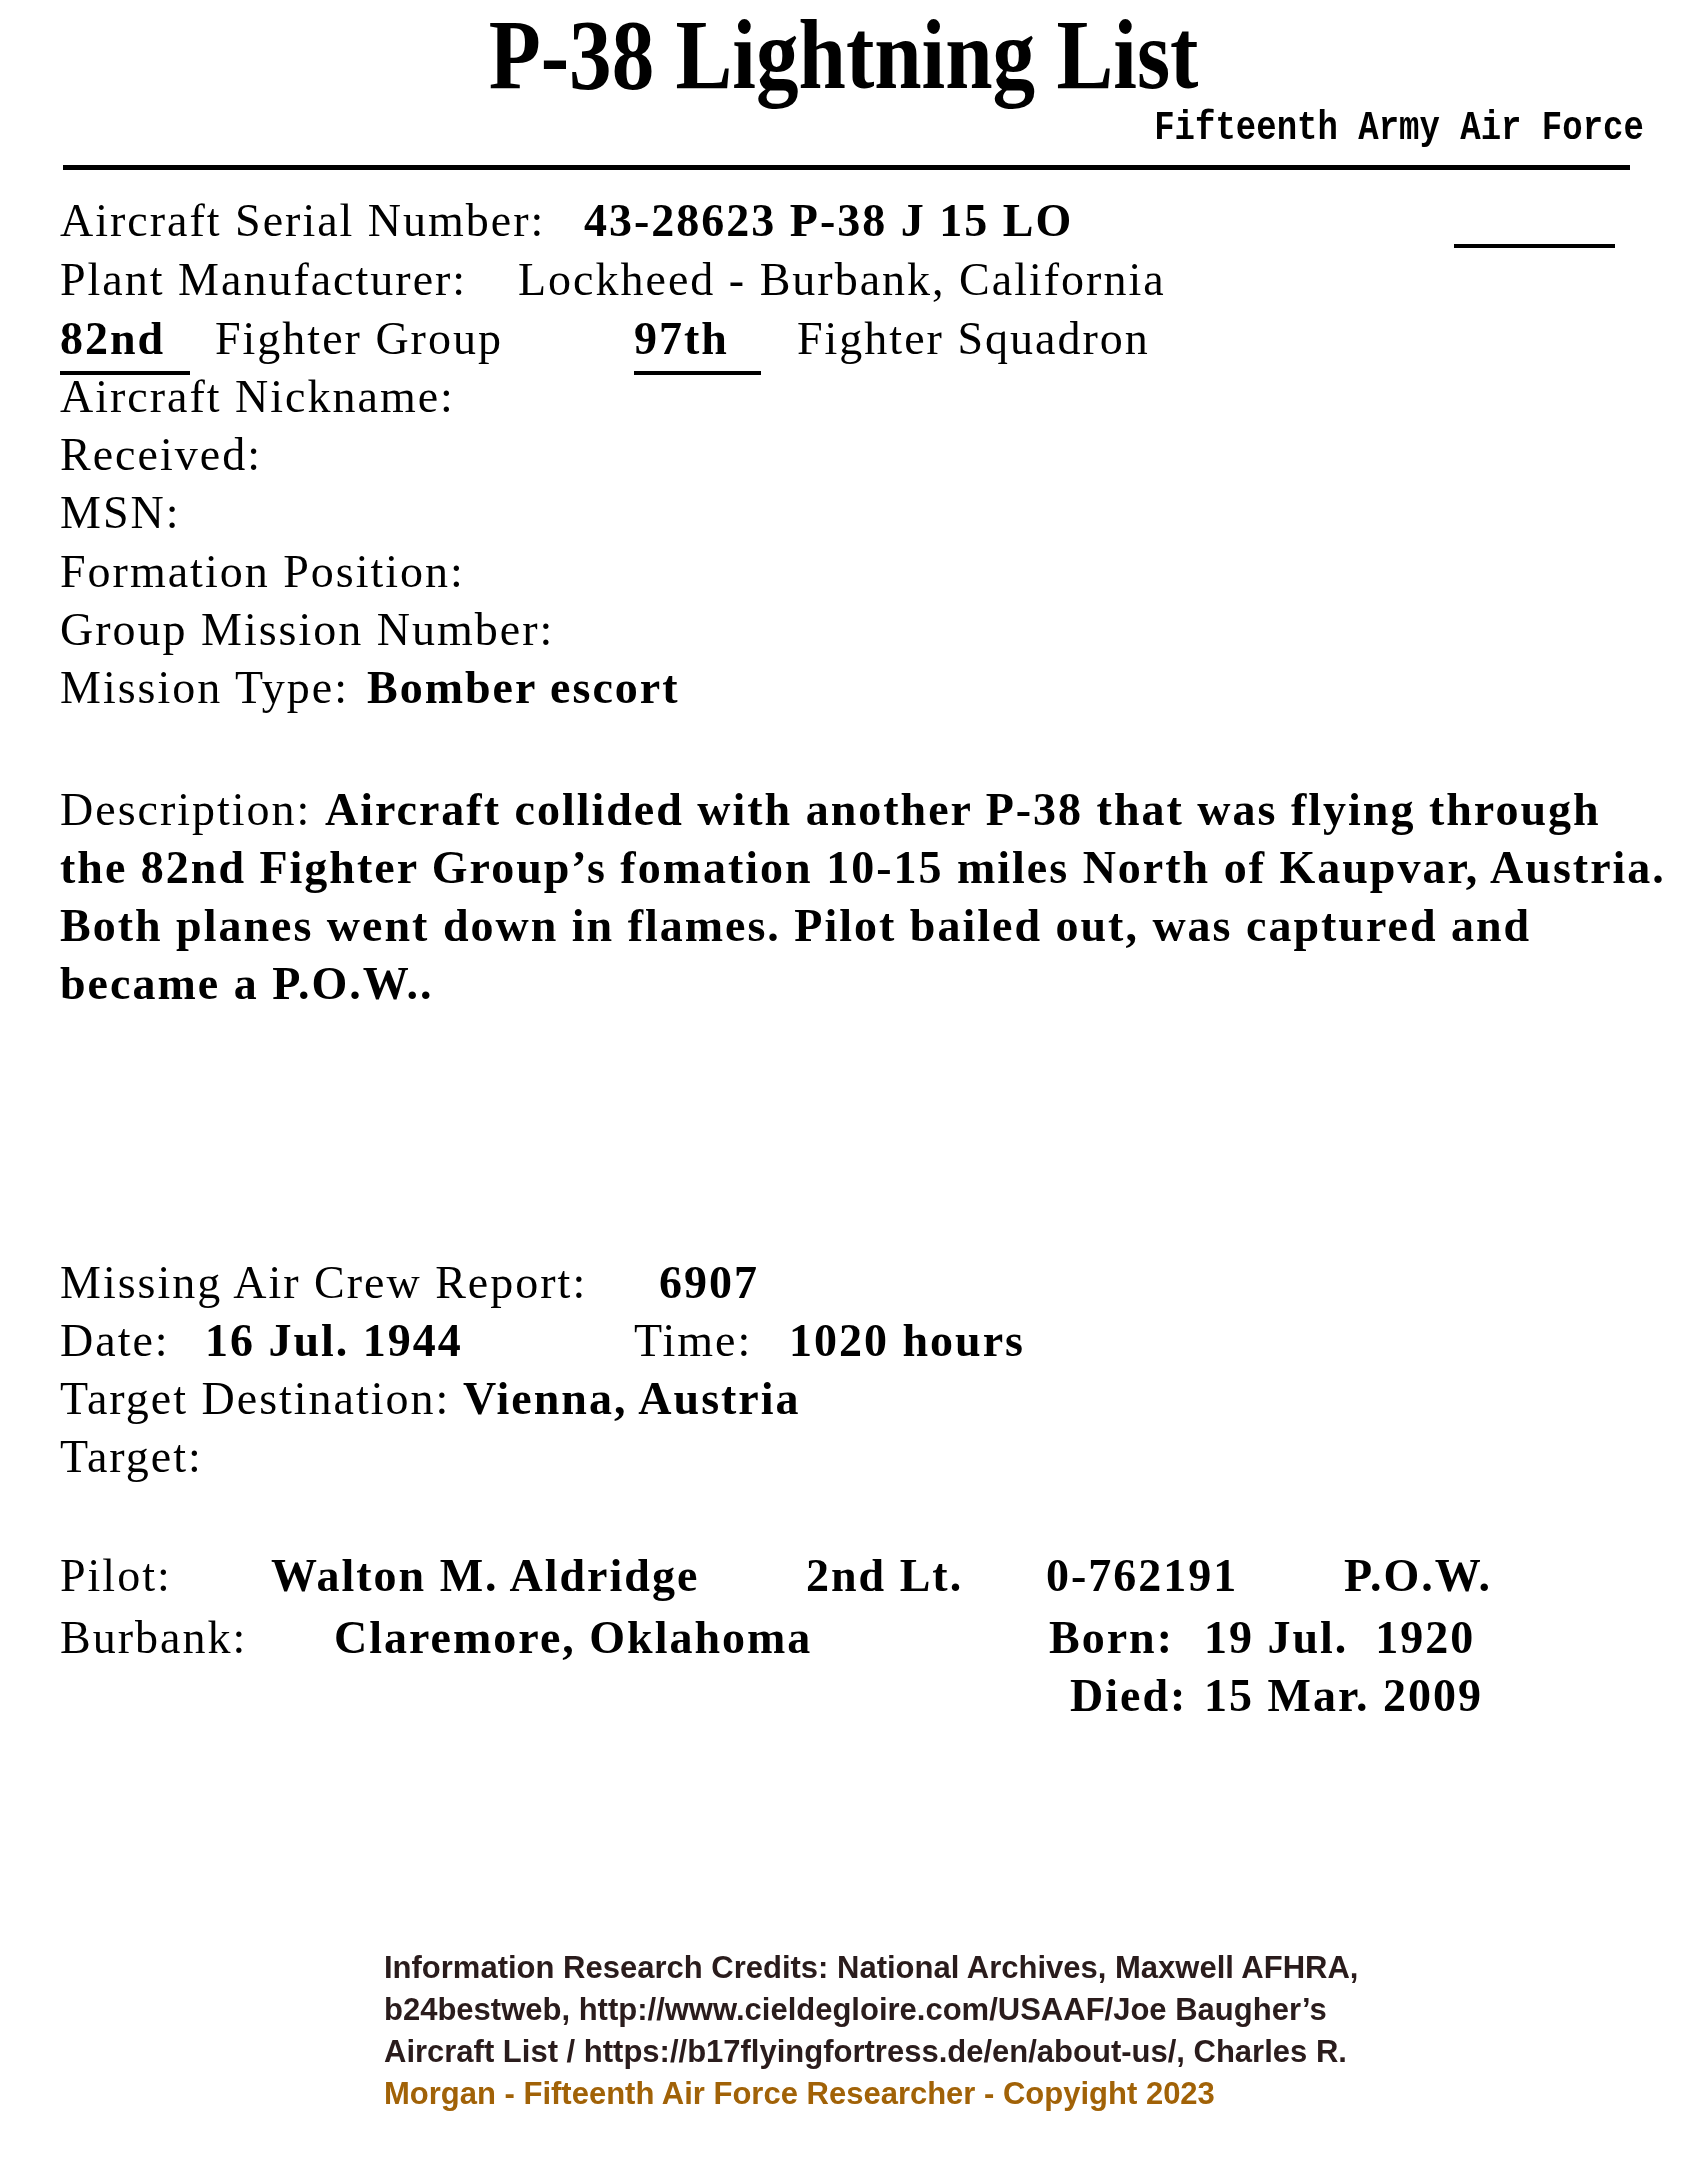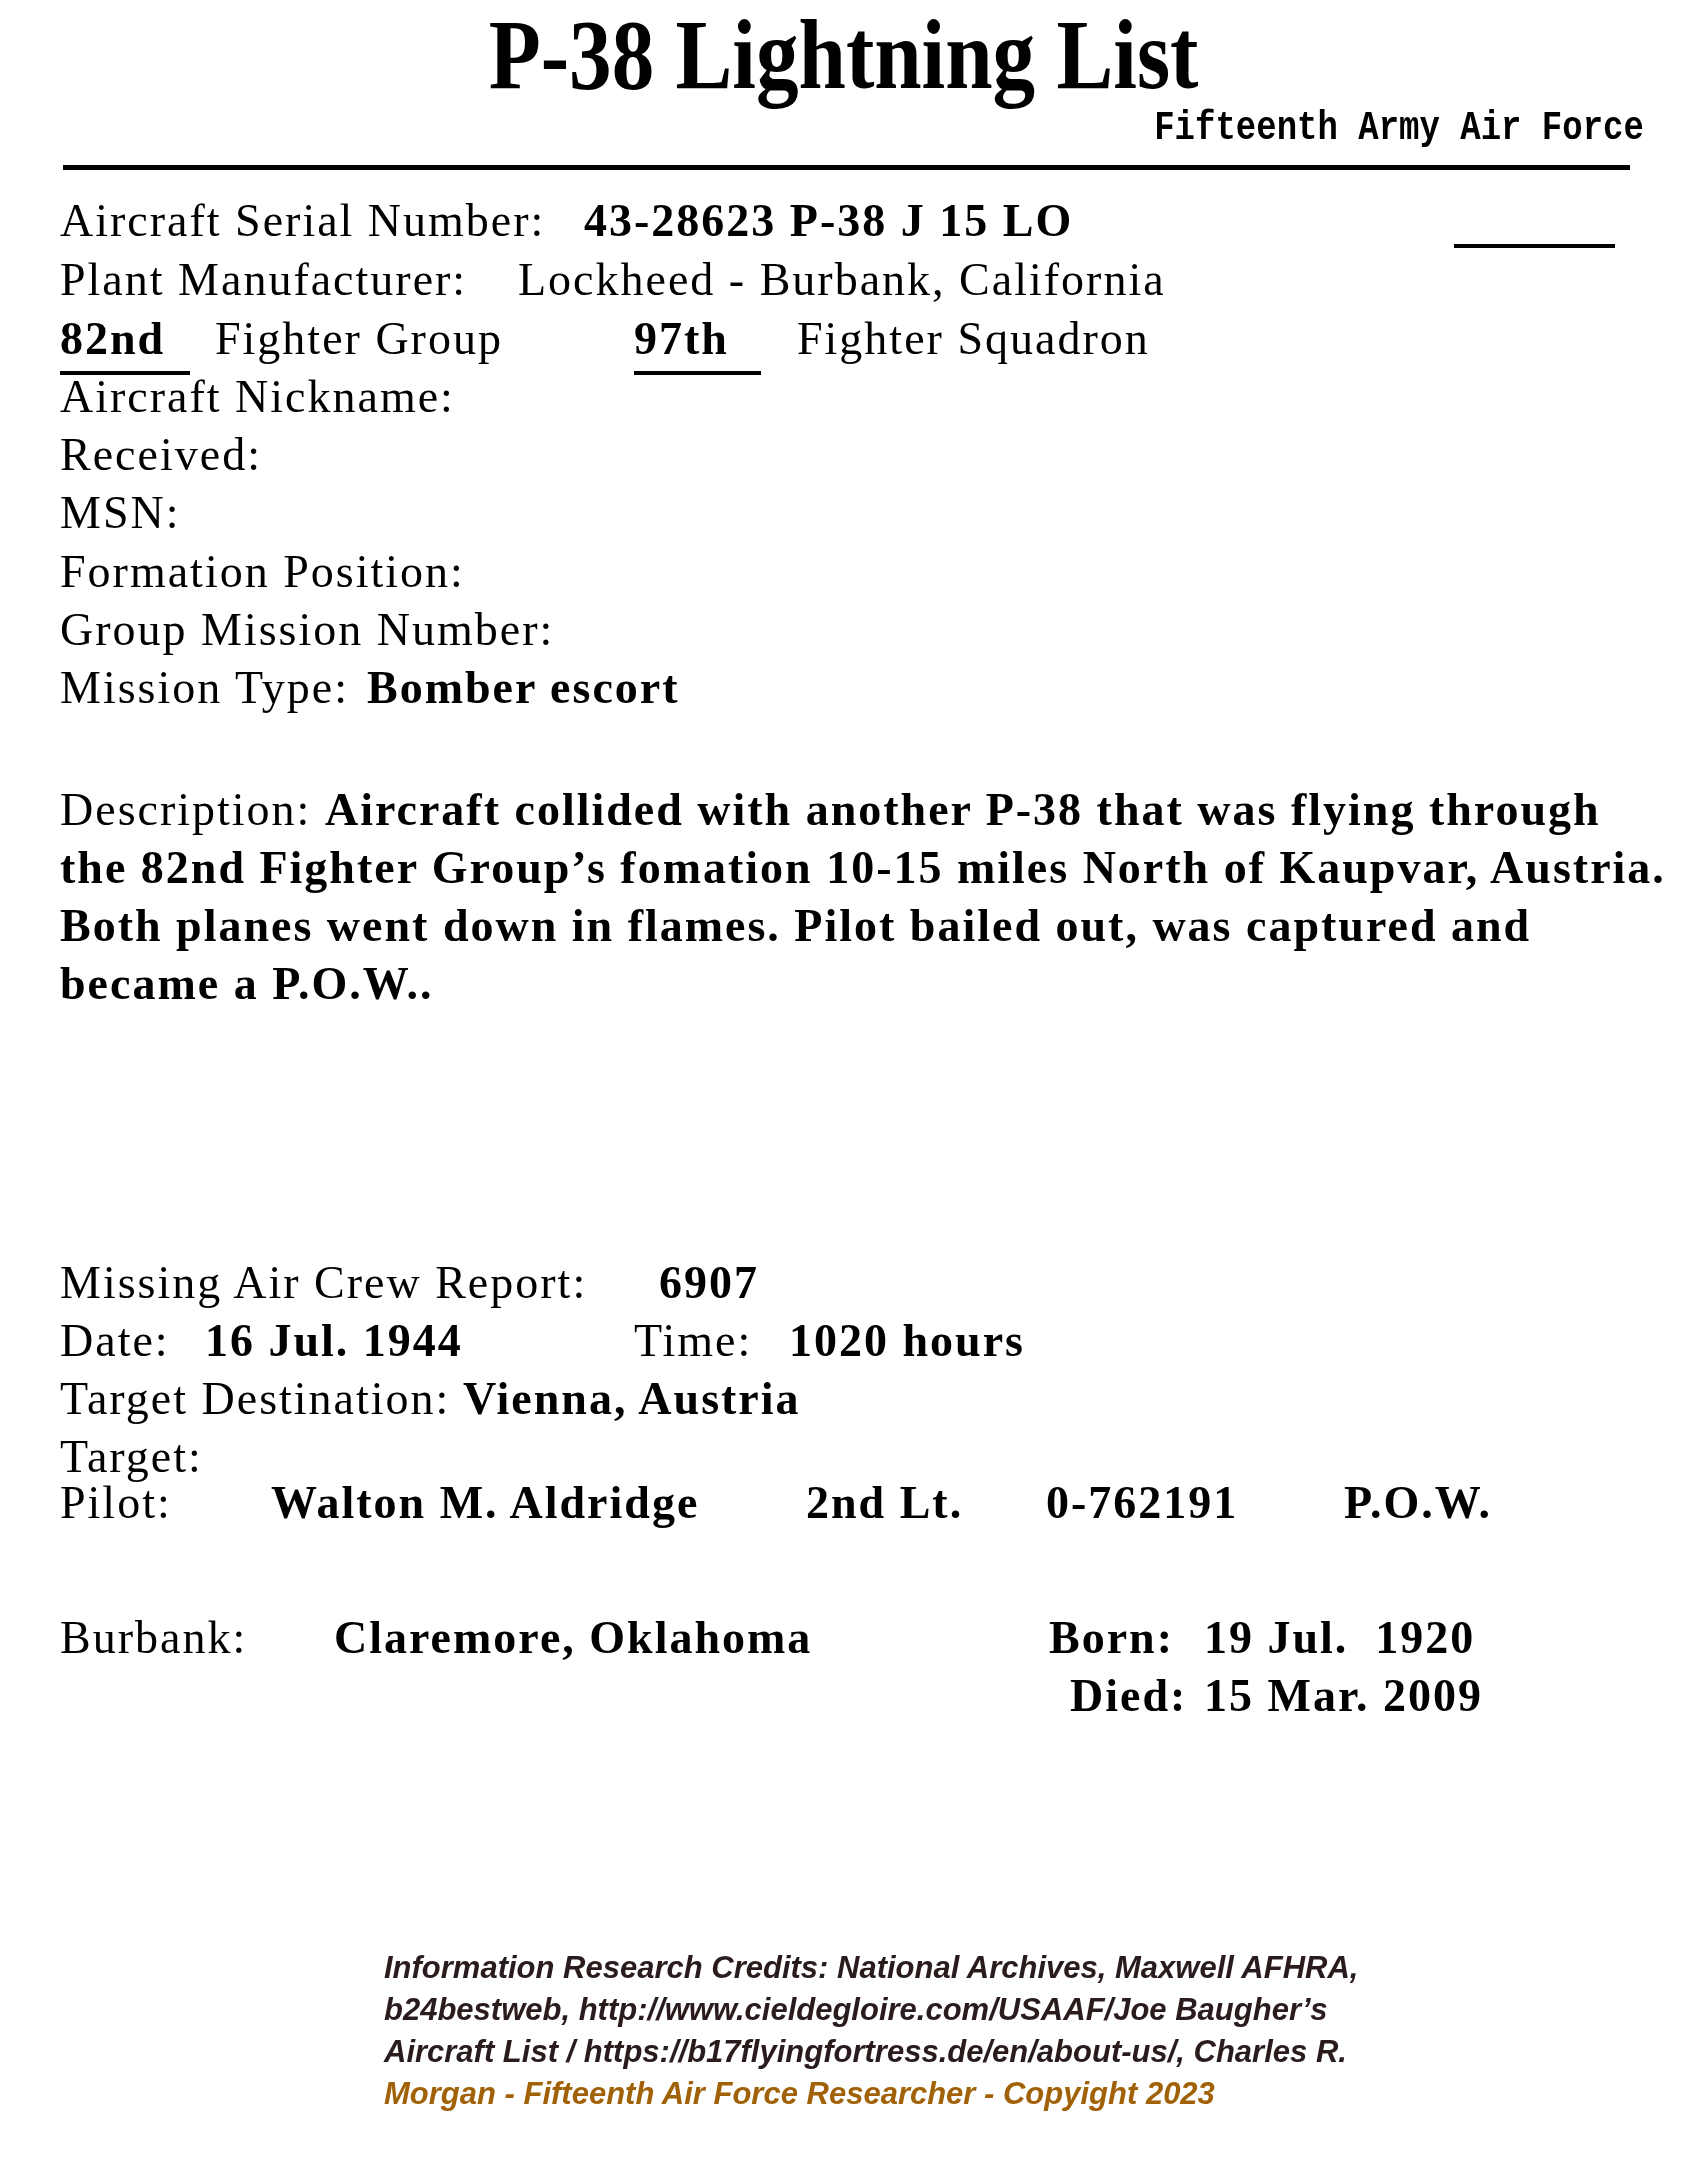--- a/index.html
+++ b/index.html
@@ -40,21 +40,21 @@
     position:absolute;left:60px;top:781px;width:1561px;
     font-size:46px;line-height:58px;letter-spacing:2px;
   }
   .desc .dline{white-space:pre;}
   .footer{
     position:absolute;left:384px;top:1947px;width:1006px;
     font-family:"Liberation Sans", sans-serif;
     font-weight:bold;font-size:31px;line-height:42px;
     color:#2a1c1c;
   }
-  .footer .fline{white-space:pre;font-style:italic;}
+  .footer .fline{white-space:pre;}
   .footer .fline.last{color:#a16207;}
 </style>
 </head>
 <body>
 
 <div class="page">
 
   <div class="title">
     <span class="squish">P-38 Lightning List</span>
   </div>
@@ -123,21 +123,21 @@
 
   <div class="row" style="top:1370px;">
     <span class="seg" style="left:60px;">Target Destination:</span>
     <span class="seg b" style="left:463px;">Vienna, Austria</span>
   </div>
 
   <div class="row" style="top:1428px;">
     <span class="seg" style="left:60px;text-align:right;">Target:</span>
   </div>
 
-  <div class="row" style="top:1474px;">
+  <div class="row" style="top:1547px;">
     <span class="seg" style="left:60px;">Pilot:</span>
     <span class="seg b" style="left:271px;">Walton M. Aldridge</span>
     <span class="seg b" style="left:806px;">2nd Lt.</span>
     <span class="seg b" style="left:1046px;">0-762191</span>
     <span class="seg b" style="left:1344px;">P.O.W.</span>
   </div>
 
   <div class="row" style="top:1609px;">
     <span class="seg" style="left:60px;">Burbank:</span>
     <span class="seg b" style="left:334px;">Claremore, Oklahoma</span>

